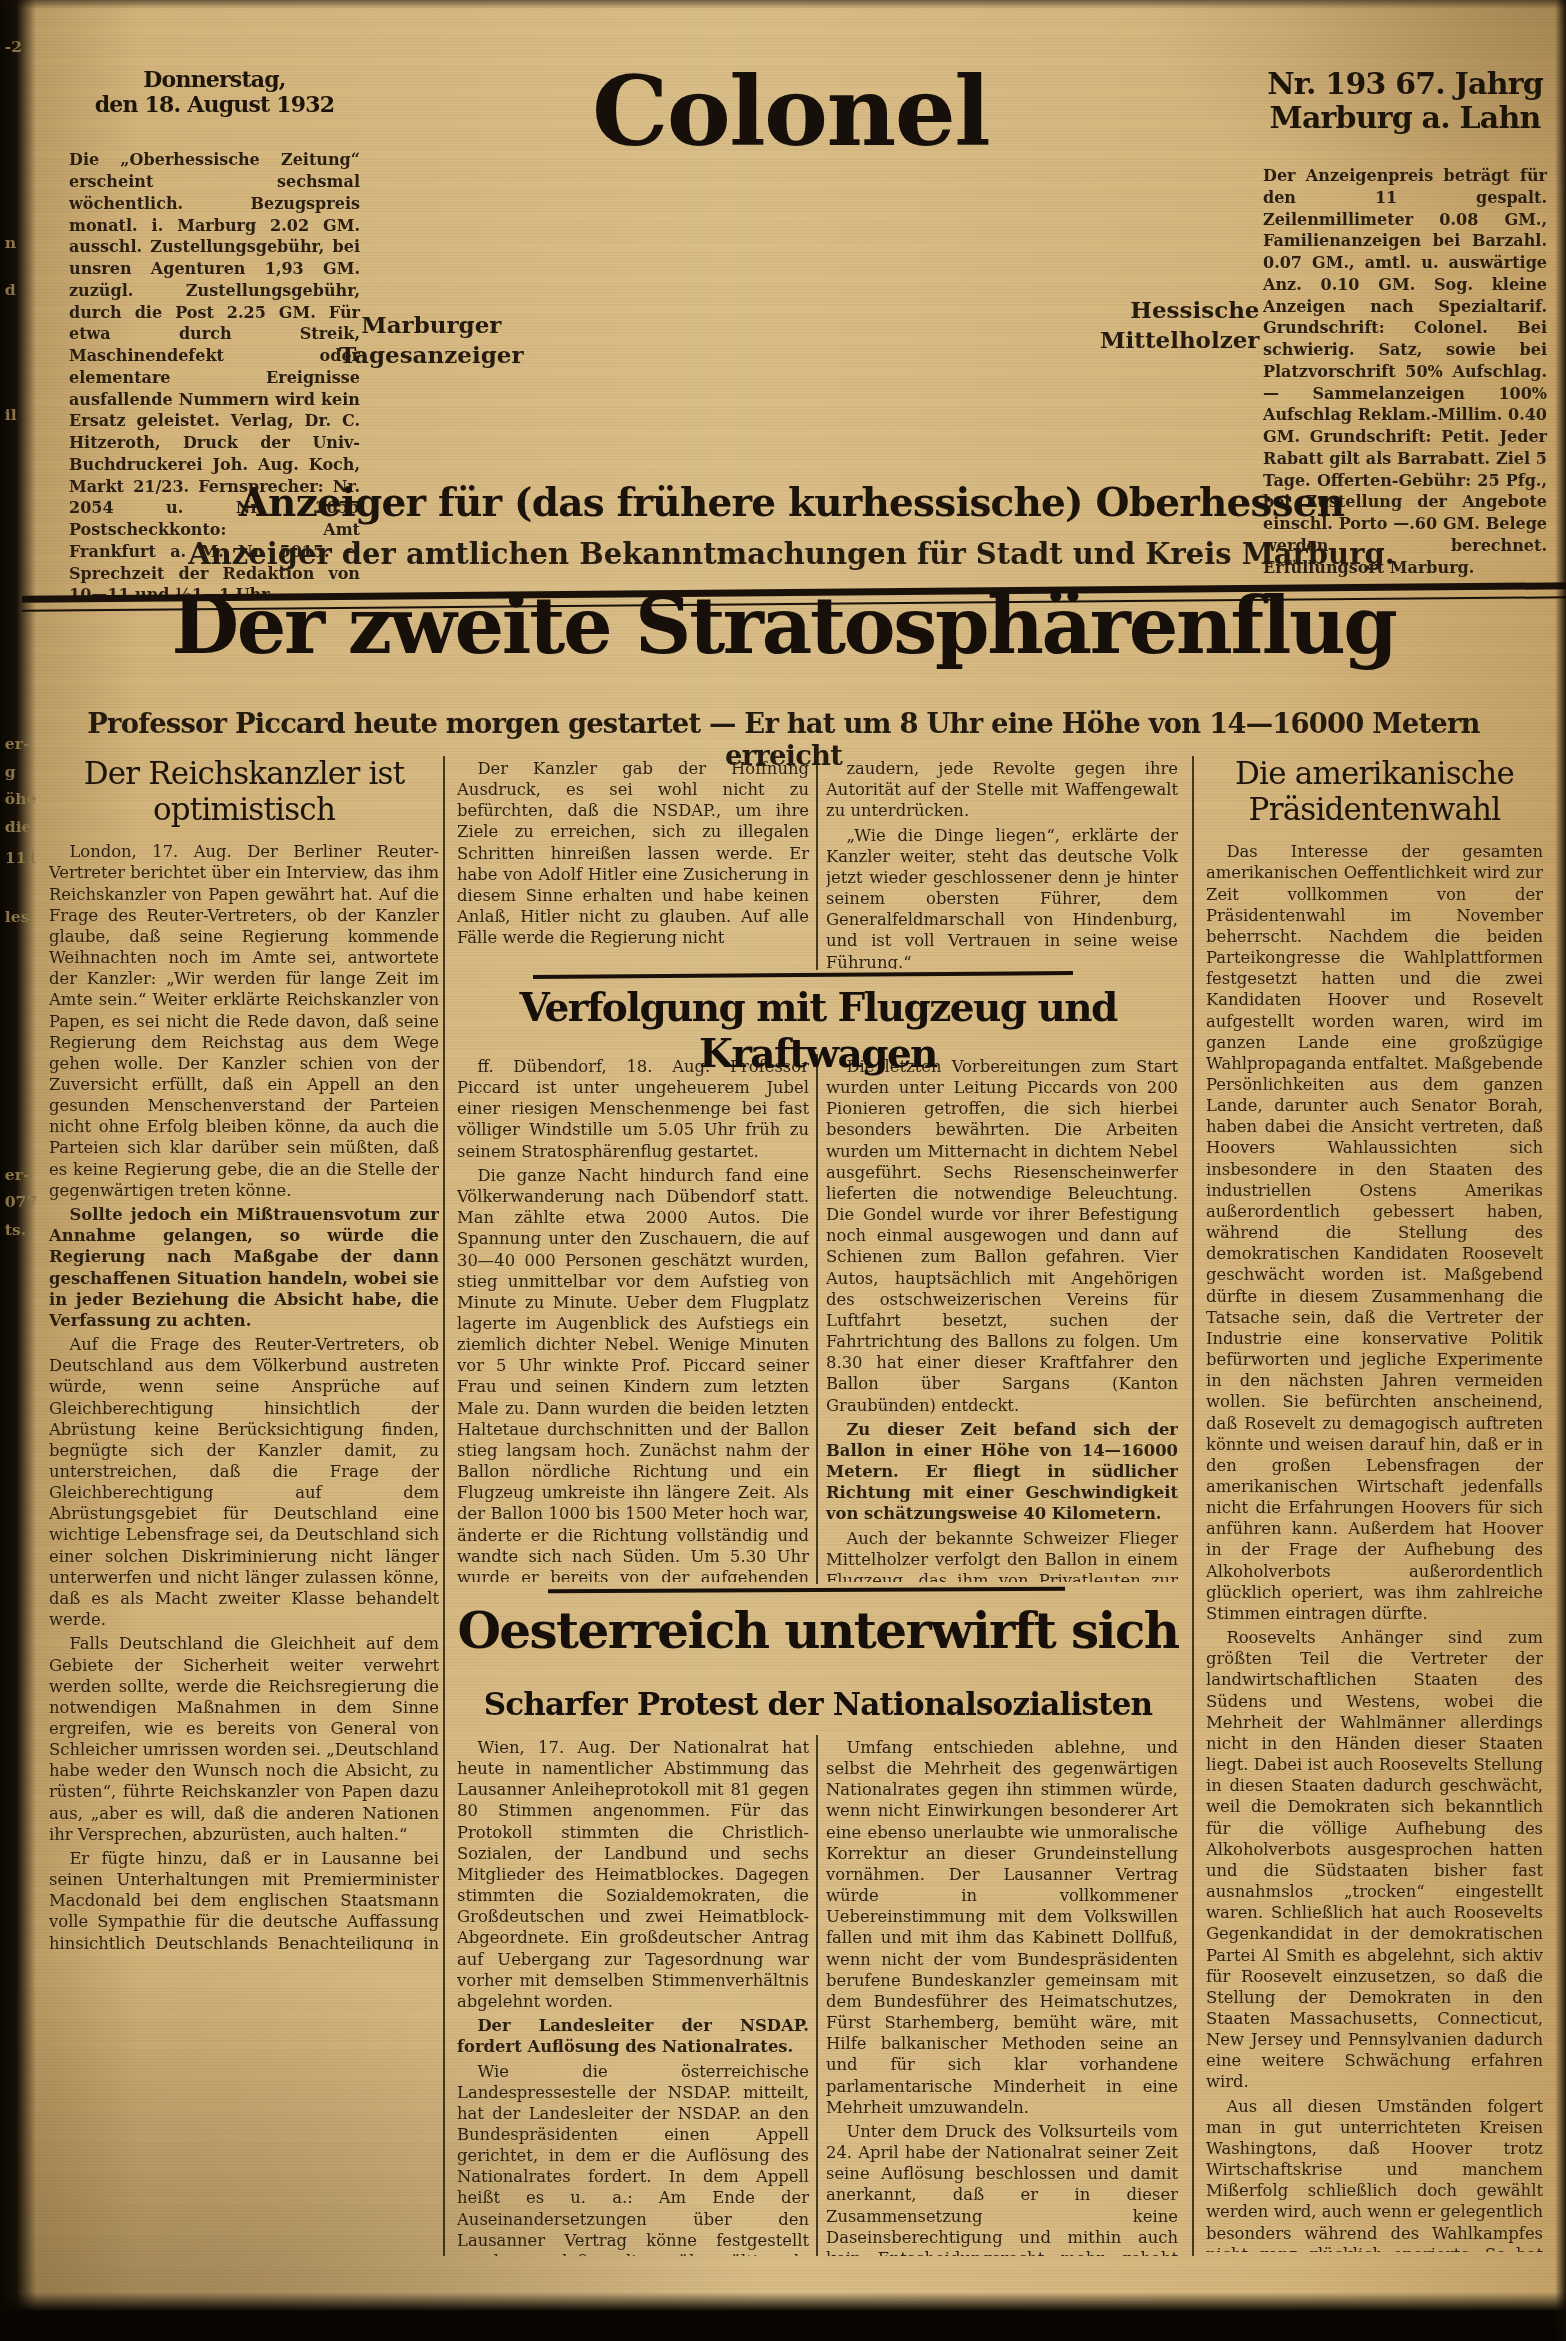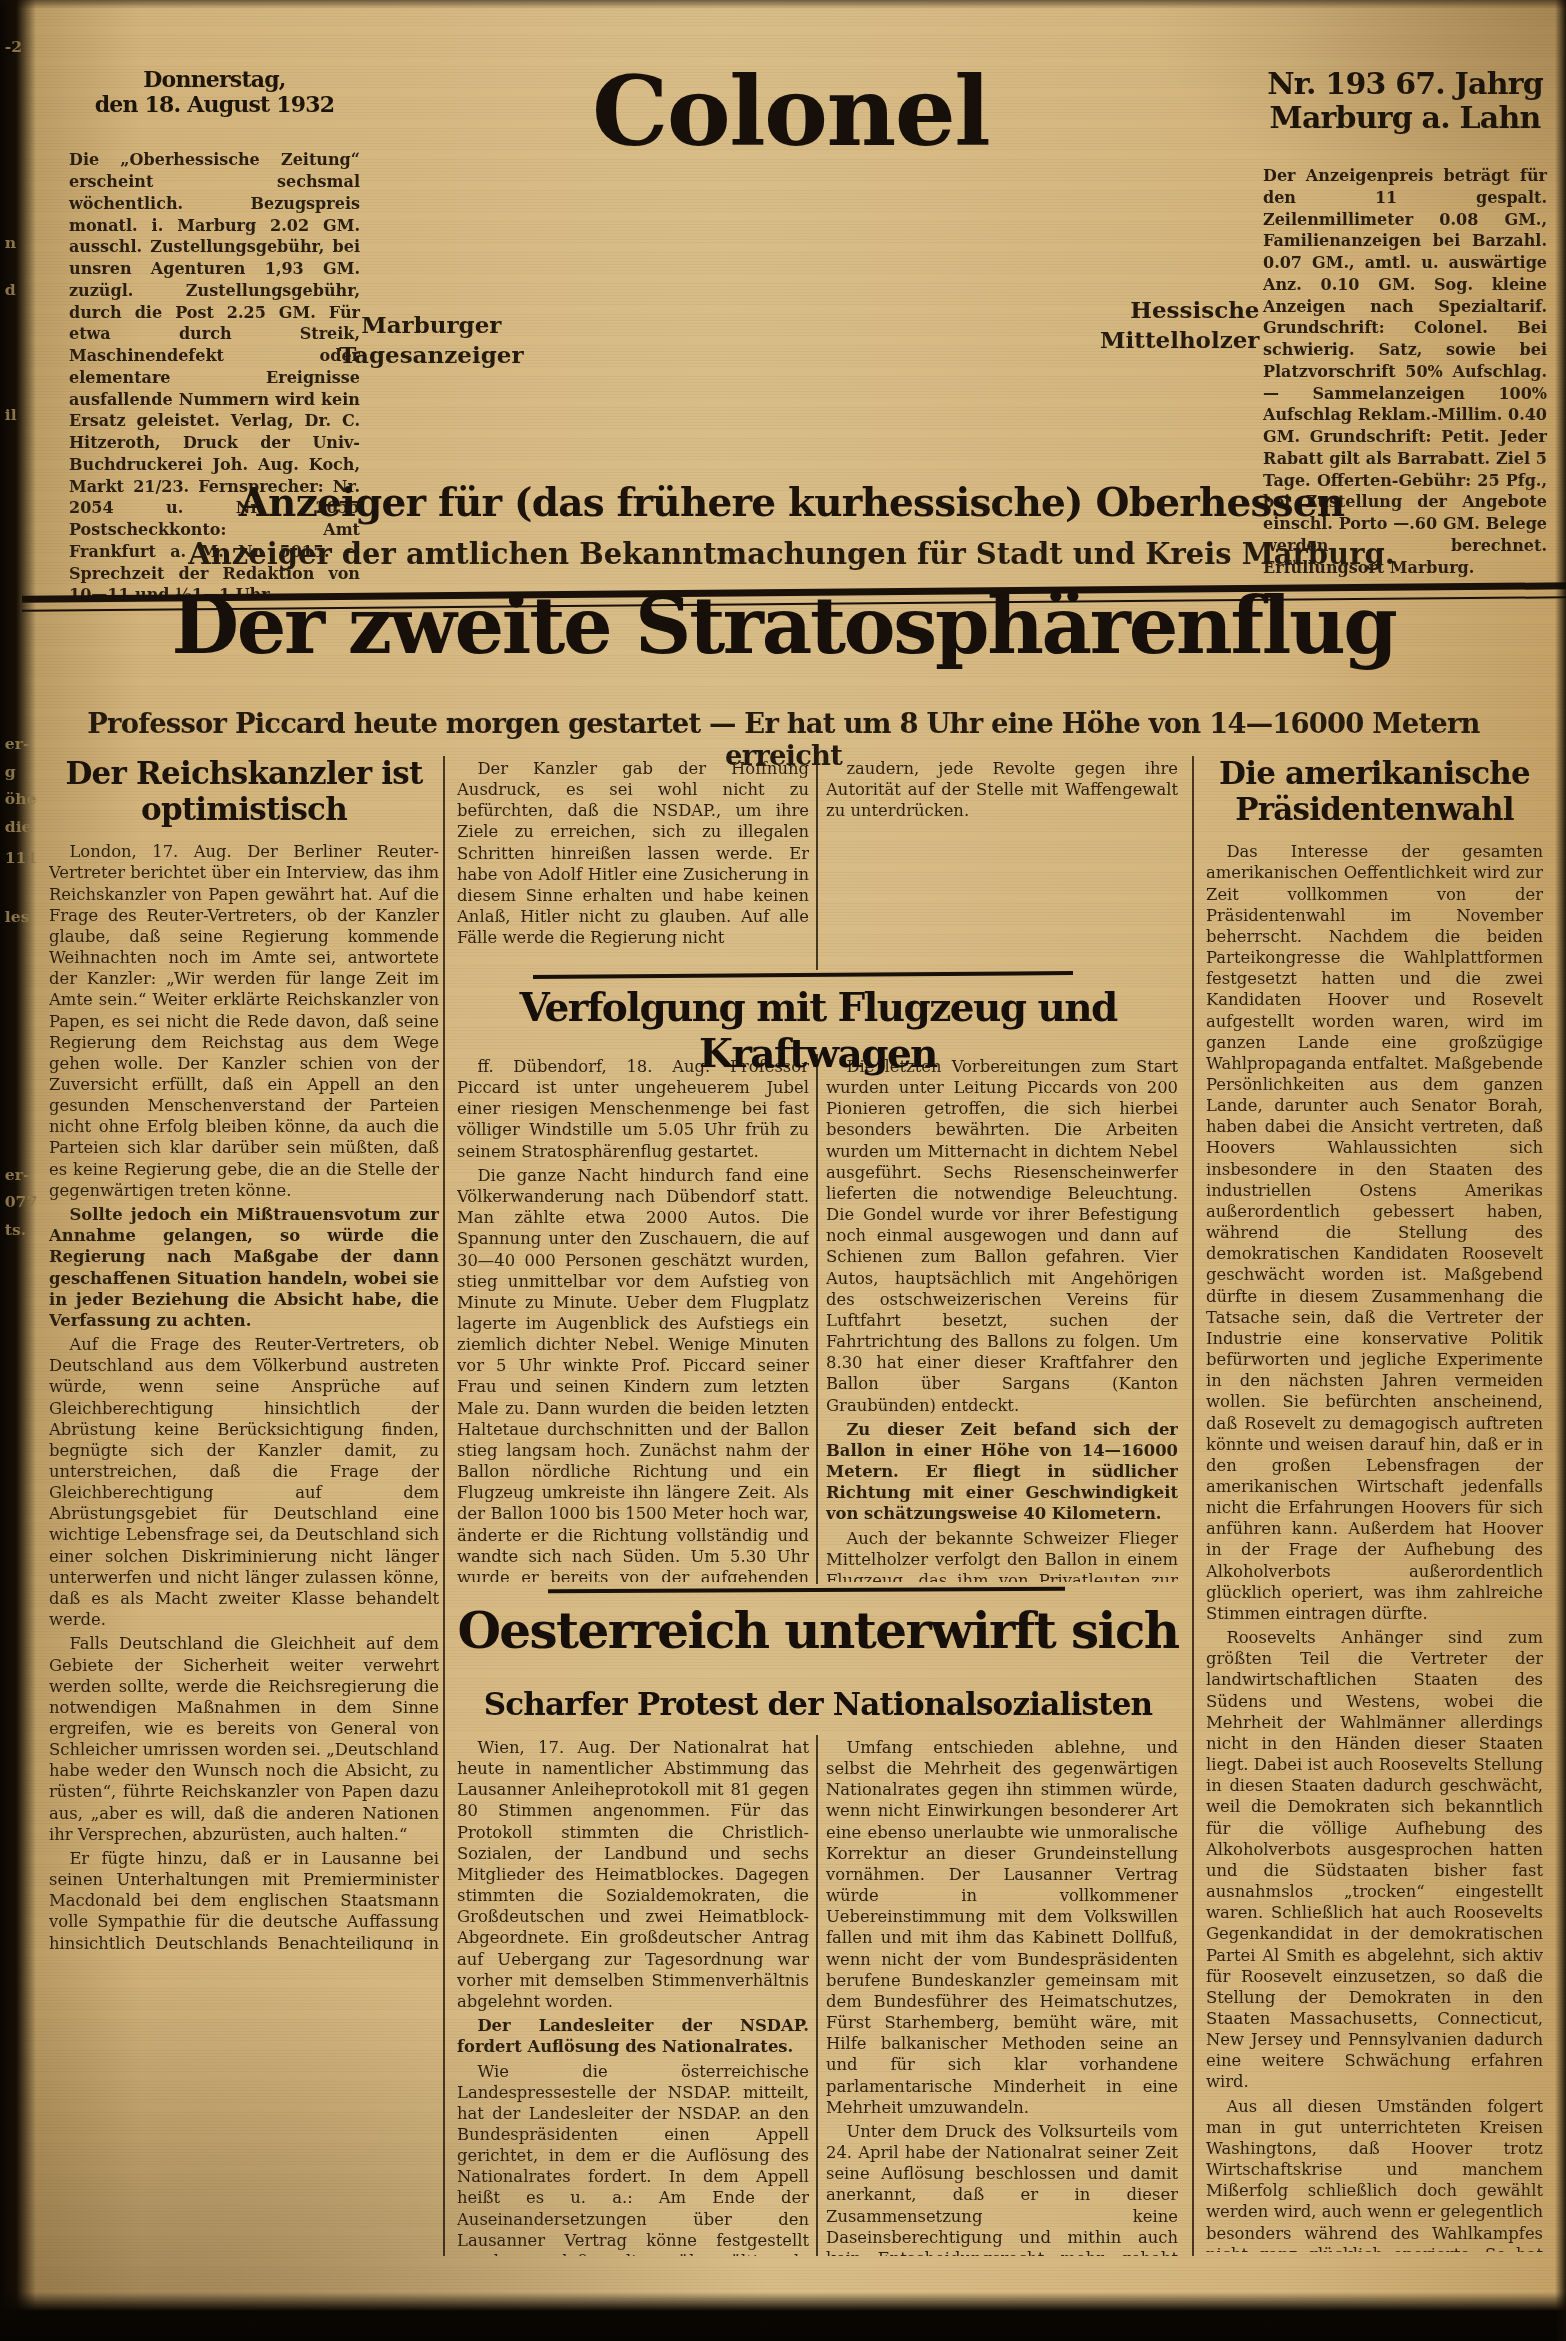--- a/index.html
+++ b/index.html
@@ -45,21 +45,21 @@
 
   .double-rule .r1{position:absolute;left:22px;width:1545px;top:589px;height:7px;background:#181009;transform:rotate(-0.5deg);}
   .double-rule .r2{position:absolute;left:22px;width:1545px;top:603px;height:2.3px;background:#181009;transform:rotate(-0.5deg);}
 
   .headline{position:absolute;left:15.7px;right:15.7px;top:587px;margin:0;text-align:center;
     font-size:78px;font-weight:bold;letter-spacing:-2.3px;color:#17100a;line-height:1;}
   .subheadline{position:absolute;left:31px;right:31px;top:707px;text-align:center;
     font-size:27.4px;font-weight:bold;letter-spacing:-0.8px;color:#241a0e;}
 
   .col{position:absolute;overflow:hidden;}
-  .col-h{font-weight:bold;text-align:center;font-size:31px;line-height:1.15;margin:0 0 14px 0;color:#1c130a;letter-spacing:-0.8px;}
+  .col-h{font-weight:normal;text-align:center;font-size:31px;line-height:1.15;margin:0 0 14px 0;color:#1c130a;letter-spacing:-0.8px;}
   .para{margin:0 0 3.1px 0;font-size:16.4px;line-height:1.29;text-align:justify;text-indent:20.4px;color:#2b1f10;}
   .para.bold{font-weight:bold;}
   .vrule{position:absolute;width:1.6px;background:rgba(32,22,10,0.8);z-index:2;}
   .vrule.thick{width:2.3px;}
   .hrule{position:absolute;height:3.9px;background:#181009;z-index:2;}
 
   .sec-title{position:absolute;left:448px;width:740px;text-align:center;font-weight:bold;color:#17100a;z-index:3;}
   #verfolgung-title{top:984px;font-size:39px;letter-spacing:-1.6px;}
   #austria-title{top:1601px;font-size:50px;letter-spacing:-1.6px;}
   #austria-subtitle{top:1686px;font-size:31px;letter-spacing:-0.8px;}
@@ -145,20 +145,21 @@
 
   <div class="col" style="left:457px;top:758px;width:352px;height:211px;">
     <div>
         <p class="para">Der Kanzler gab der Hoffnung Ausdruck, es sei wohl nicht zu befürchten, daß die NSDAP., um ihre Ziele zu erreichen, sich zu illegalen Schritten hinreißen lassen werde. Er habe von Adolf Hitler eine Zusicherung in diesem Sinne erhalten und habe keinen Anlaß, Hitler nicht zu glauben. Auf alle Fälle werde die Regierung nicht</p>
       </div>
   </div>
 
   <div class="col" style="left:826px;top:758px;width:352px;height:211px;">
     <div>
         <p class="para">zaudern, jede Revolte gegen ihre Autorität auf der Stelle mit Waffengewalt zu unterdrücken.</p>
+        <p class="para">„Wie die Dinge liegen“, erklärte der Kanzler weiter, steht das deutsche Volk jetzt wieder geschlossener denn je hinter seinem obersten Führer, dem Generalfeldmarschall von Hindenburg, und ist voll Vertrauen in seine weise Führung.“</p>
       </div>
   </div>
 
   <div class="hrule" style="left:533px;top:973px;width:540px;transform:rotate(-0.4deg);"></div>
   <div class="sec-title" id="verfolgung-title">Verfolgung mit Flugzeug und Kraftwagen</div>
   <div class="col" style="left:457px;top:1056px;width:352px;height:526px;">
     <div>
         <p class="para">ff. Dübendorf, 18. Aug. Professor Piccard ist unter ungeheuerem Jubel einer riesigen Menschenmenge bei fast völliger Windstille um 5.05 Uhr früh zu seinem Stratosphärenflug gestartet.</p>
         <p class="para">Die ganze Nacht hindurch fand eine Völkerwanderung nach Dübendorf statt. Man zählte etwa 2000 Autos. Die Spannung unter den Zuschauern, die auf 30—40 000 Personen geschätzt wurden, stieg unmittelbar vor dem Aufstieg von Minute zu Minute. Ueber dem Flugplatz lagerte im Augenblick des Aufstiegs ein ziemlich dichter Nebel. Wenige Minuten vor 5 Uhr winkte Prof. Piccard seiner Frau und seinen Kindern zum letzten Male zu. Dann wurden die beiden letzten Haltetaue durchschnitten und der Ballon stieg langsam hoch. Zunächst nahm der Ballon nördliche Richtung und ein Flugzeug umkreiste ihn längere Zeit. Als der Ballon 1000 bis 1500 Meter hoch war, änderte er die Richtung vollständig und wandte sich nach Süden. Um 5.30 Uhr wurde er bereits von der aufgehenden Sonne beschienen und zeigte eine dunkelgelbe Färbung. Die kleine Gondel war noch teilweise sichtbar.</p>
       </div>

